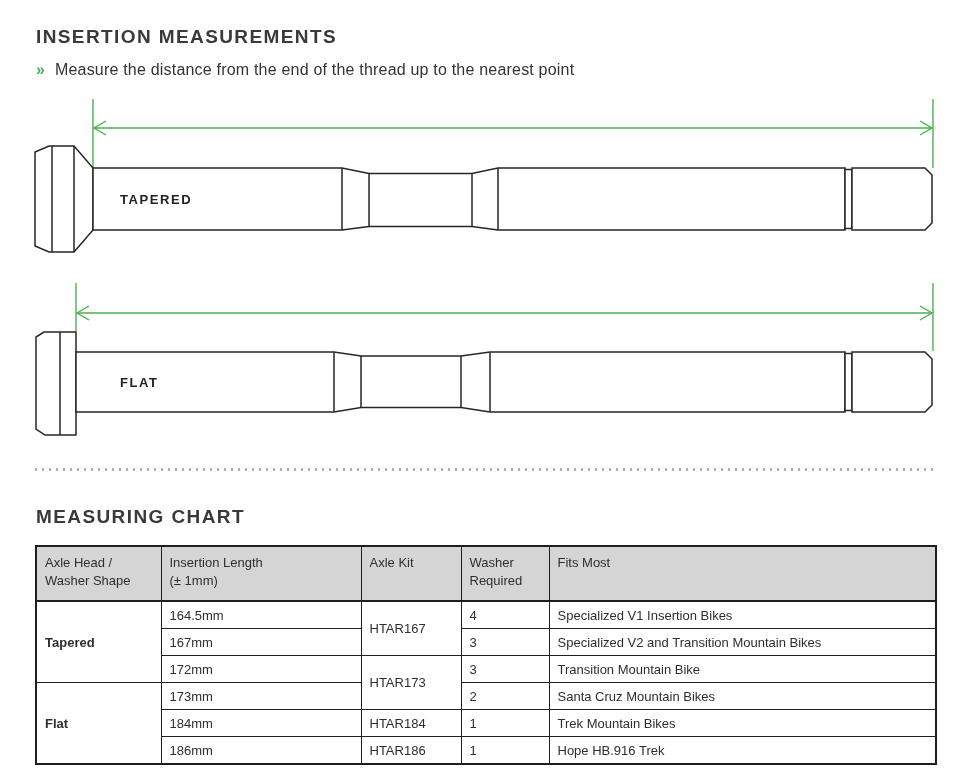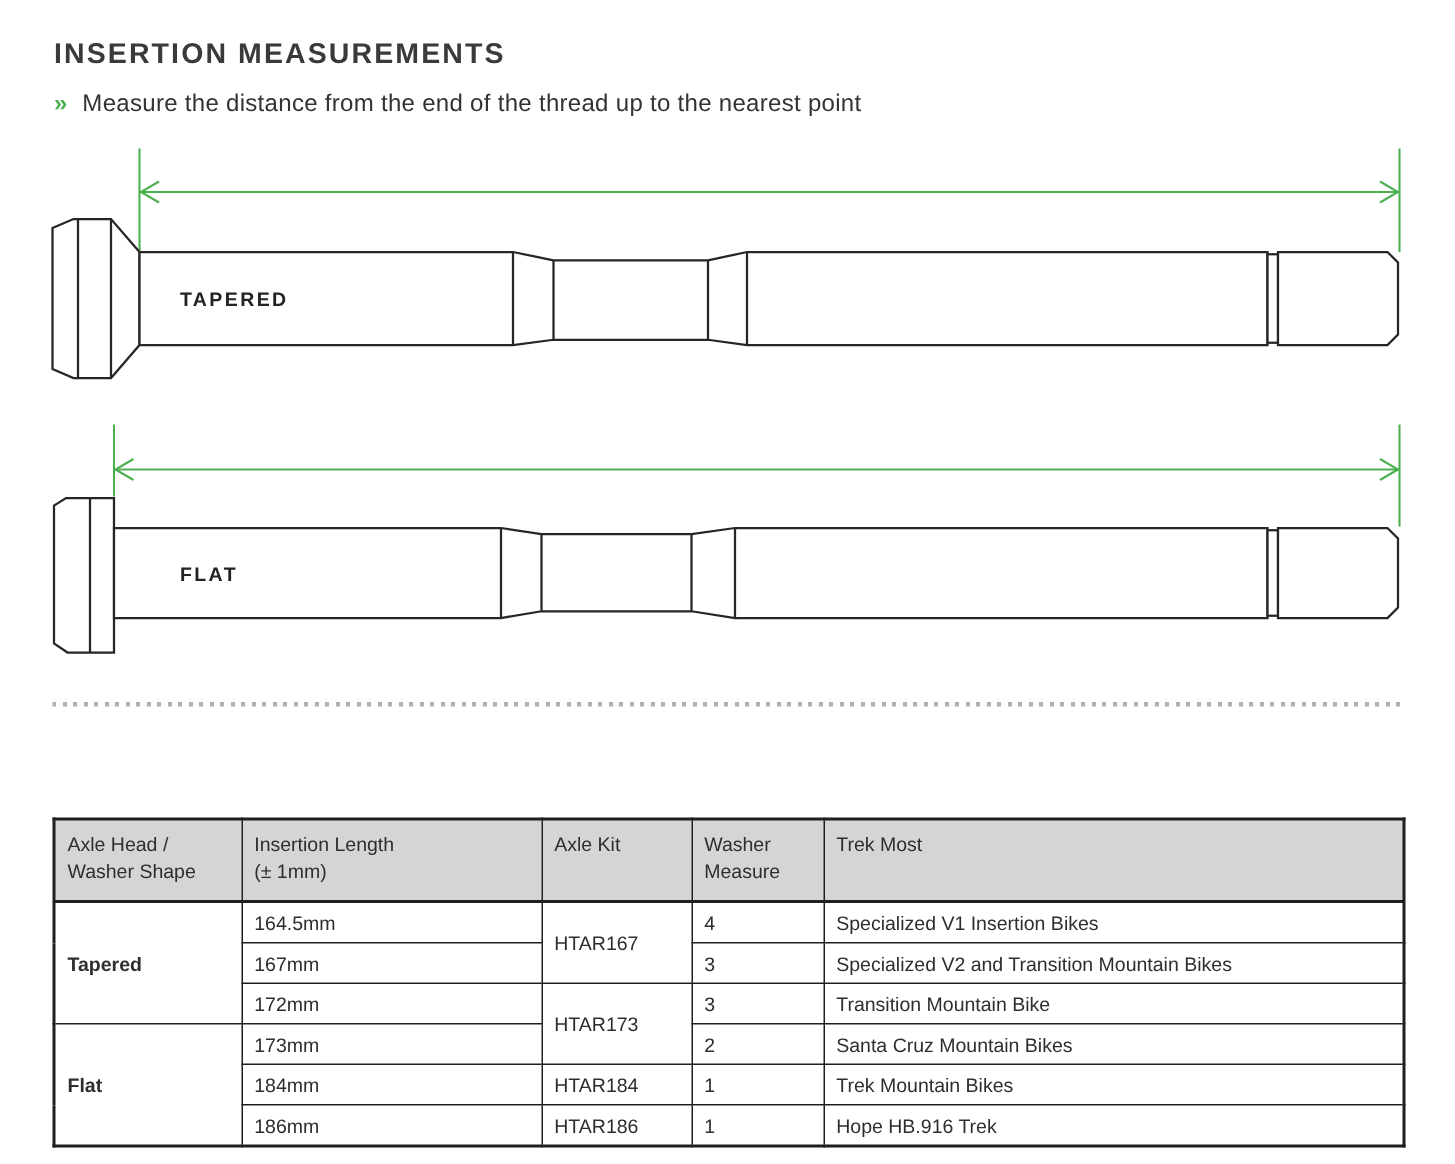--- a/index.html
+++ b/index.html
@@ -116,39 +116,40 @@
       <line x1="461" y1="81" x2="461" y2="132.5"></line>
       <line x1="490" y1="77" x2="490" y2="137"></line>
       <rect x="845" y="78.5" width="7" height="57"></rect>
       <path d="M852,77 L925,77 L932,84 L932,130 L925,137 L852,137 Z"></path>
     </g>
     <text class="axle-label" x="120" y="112">FLAT</text>
   </svg>
 
   <div class="dotted-divider"></div>
 
+  <h2 class="section-title" id="title-chart">MEASURING CHART</h2>
 
   <table class="measuring">
     <colgroup>
       <col style="width:125px">
         <col style="width:200px">
         <col style="width:100px">
       <col style="width:88px">
         <col style="width:387px">
     </colgroup>
     <thead>
       <tr>
         <th>Axle Head /
 Washer Shape</th>
         <th>Insertion Length
 (± 1mm)</th>
         <th>Axle Kit</th>
         <th>Washer
-Measure</th>
-        <th>Trek Most</th>
+Required</th>
+        <th>Fits Most</th>
       </tr>
     </thead>
     <tbody>
       <tr>
         <td class="shape-cell" rowspan="3">Tapered</td>
         <td>164.5mm</td>
         <td rowspan="2">HTAR167</td>
         <td>4</td>
         <td>Specialized V1 Insertion Bikes</td>
       </tr>

